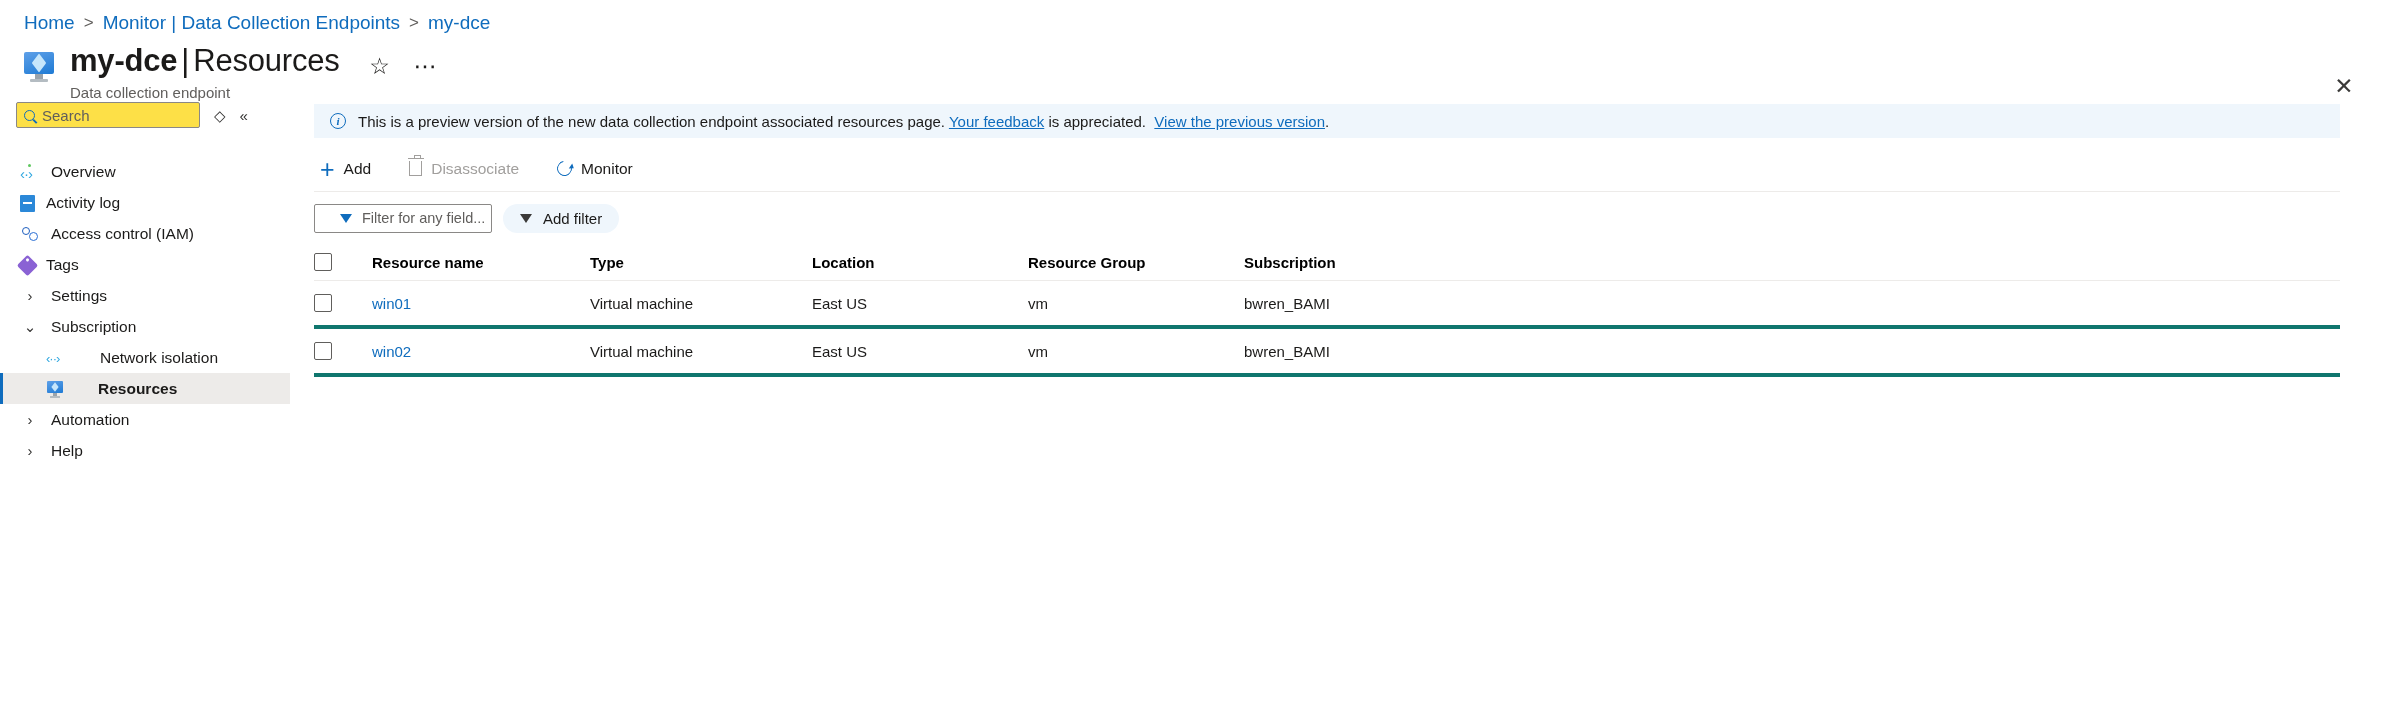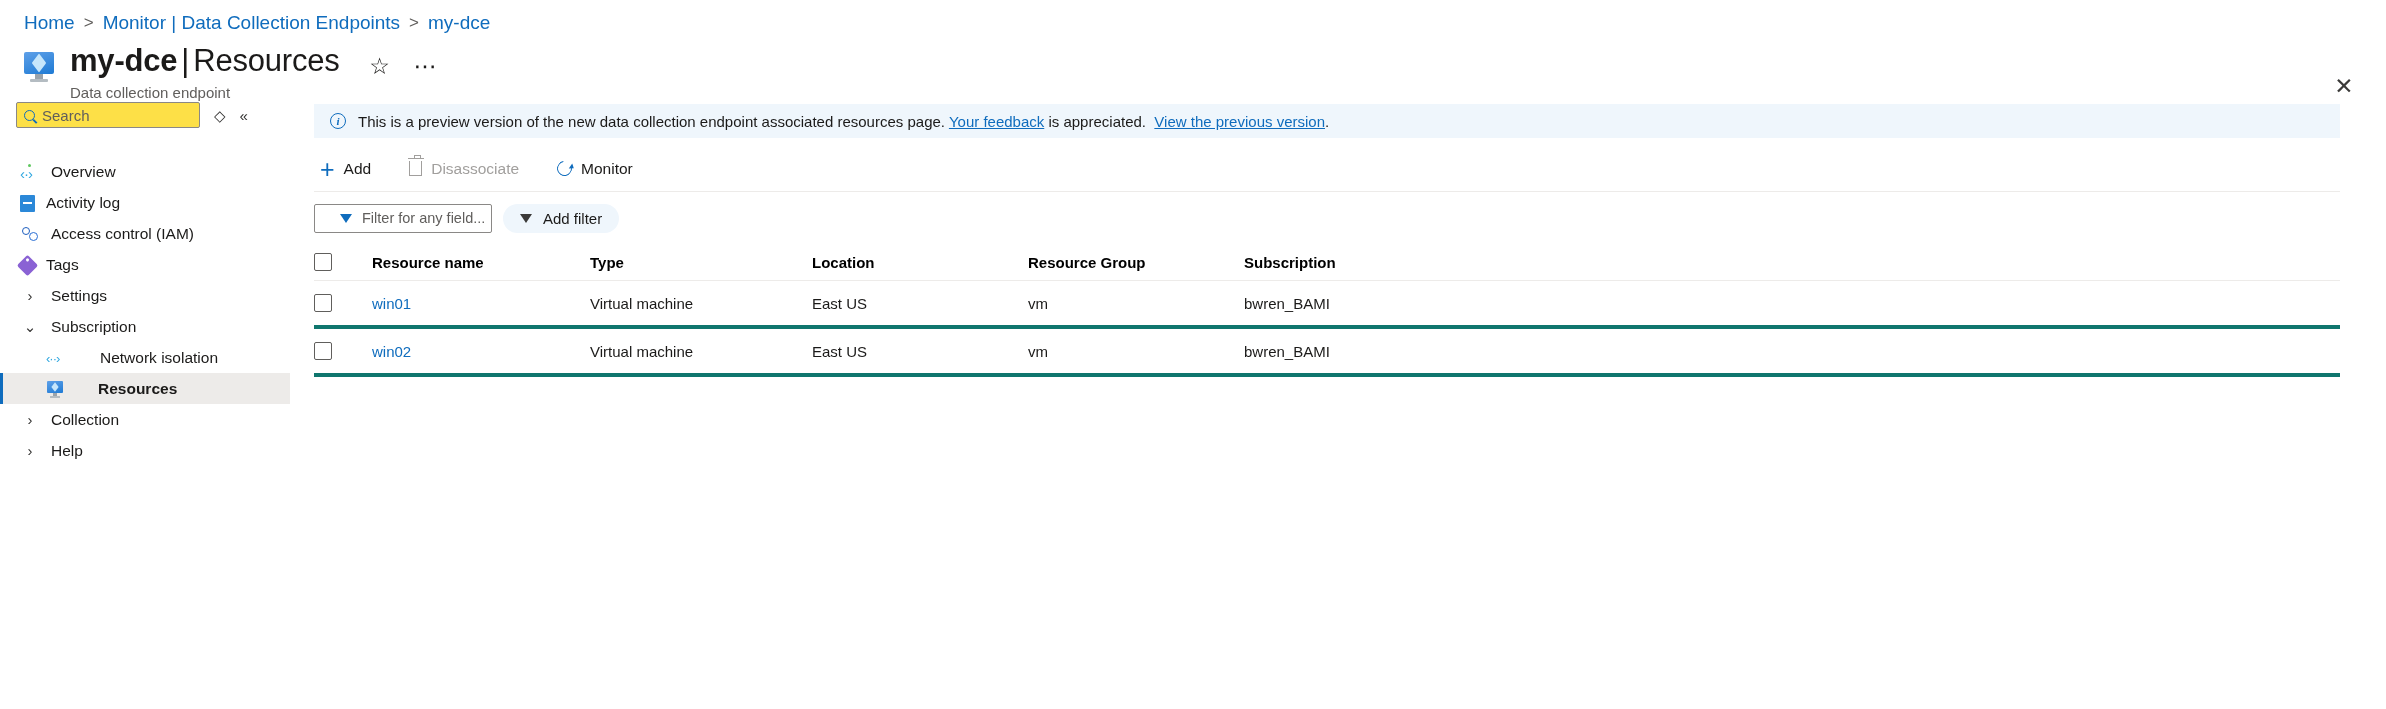--- a/index.html
+++ b/index.html
@@ -327,21 +327,21 @@
         <span class="nav-ico ico-resources">
           <span class="sc"></span>
             <span class="cb"></span>
             <span class="st"></span>
             <span class="bs"></span>
         </span>
         <span class="nav-label">Resources</span>
       </div>
       <div class="nav-item">
         <span class="chev">›</span>
-        <span class="nav-label">Collection</span>
+        <span class="nav-label">Automation</span>
       </div>
       <div class="nav-item">
         <span class="chev">›</span>
         <span class="nav-label">Help</span>
       </div>
     </div>
   </div>
 
   <div class="content">
 

